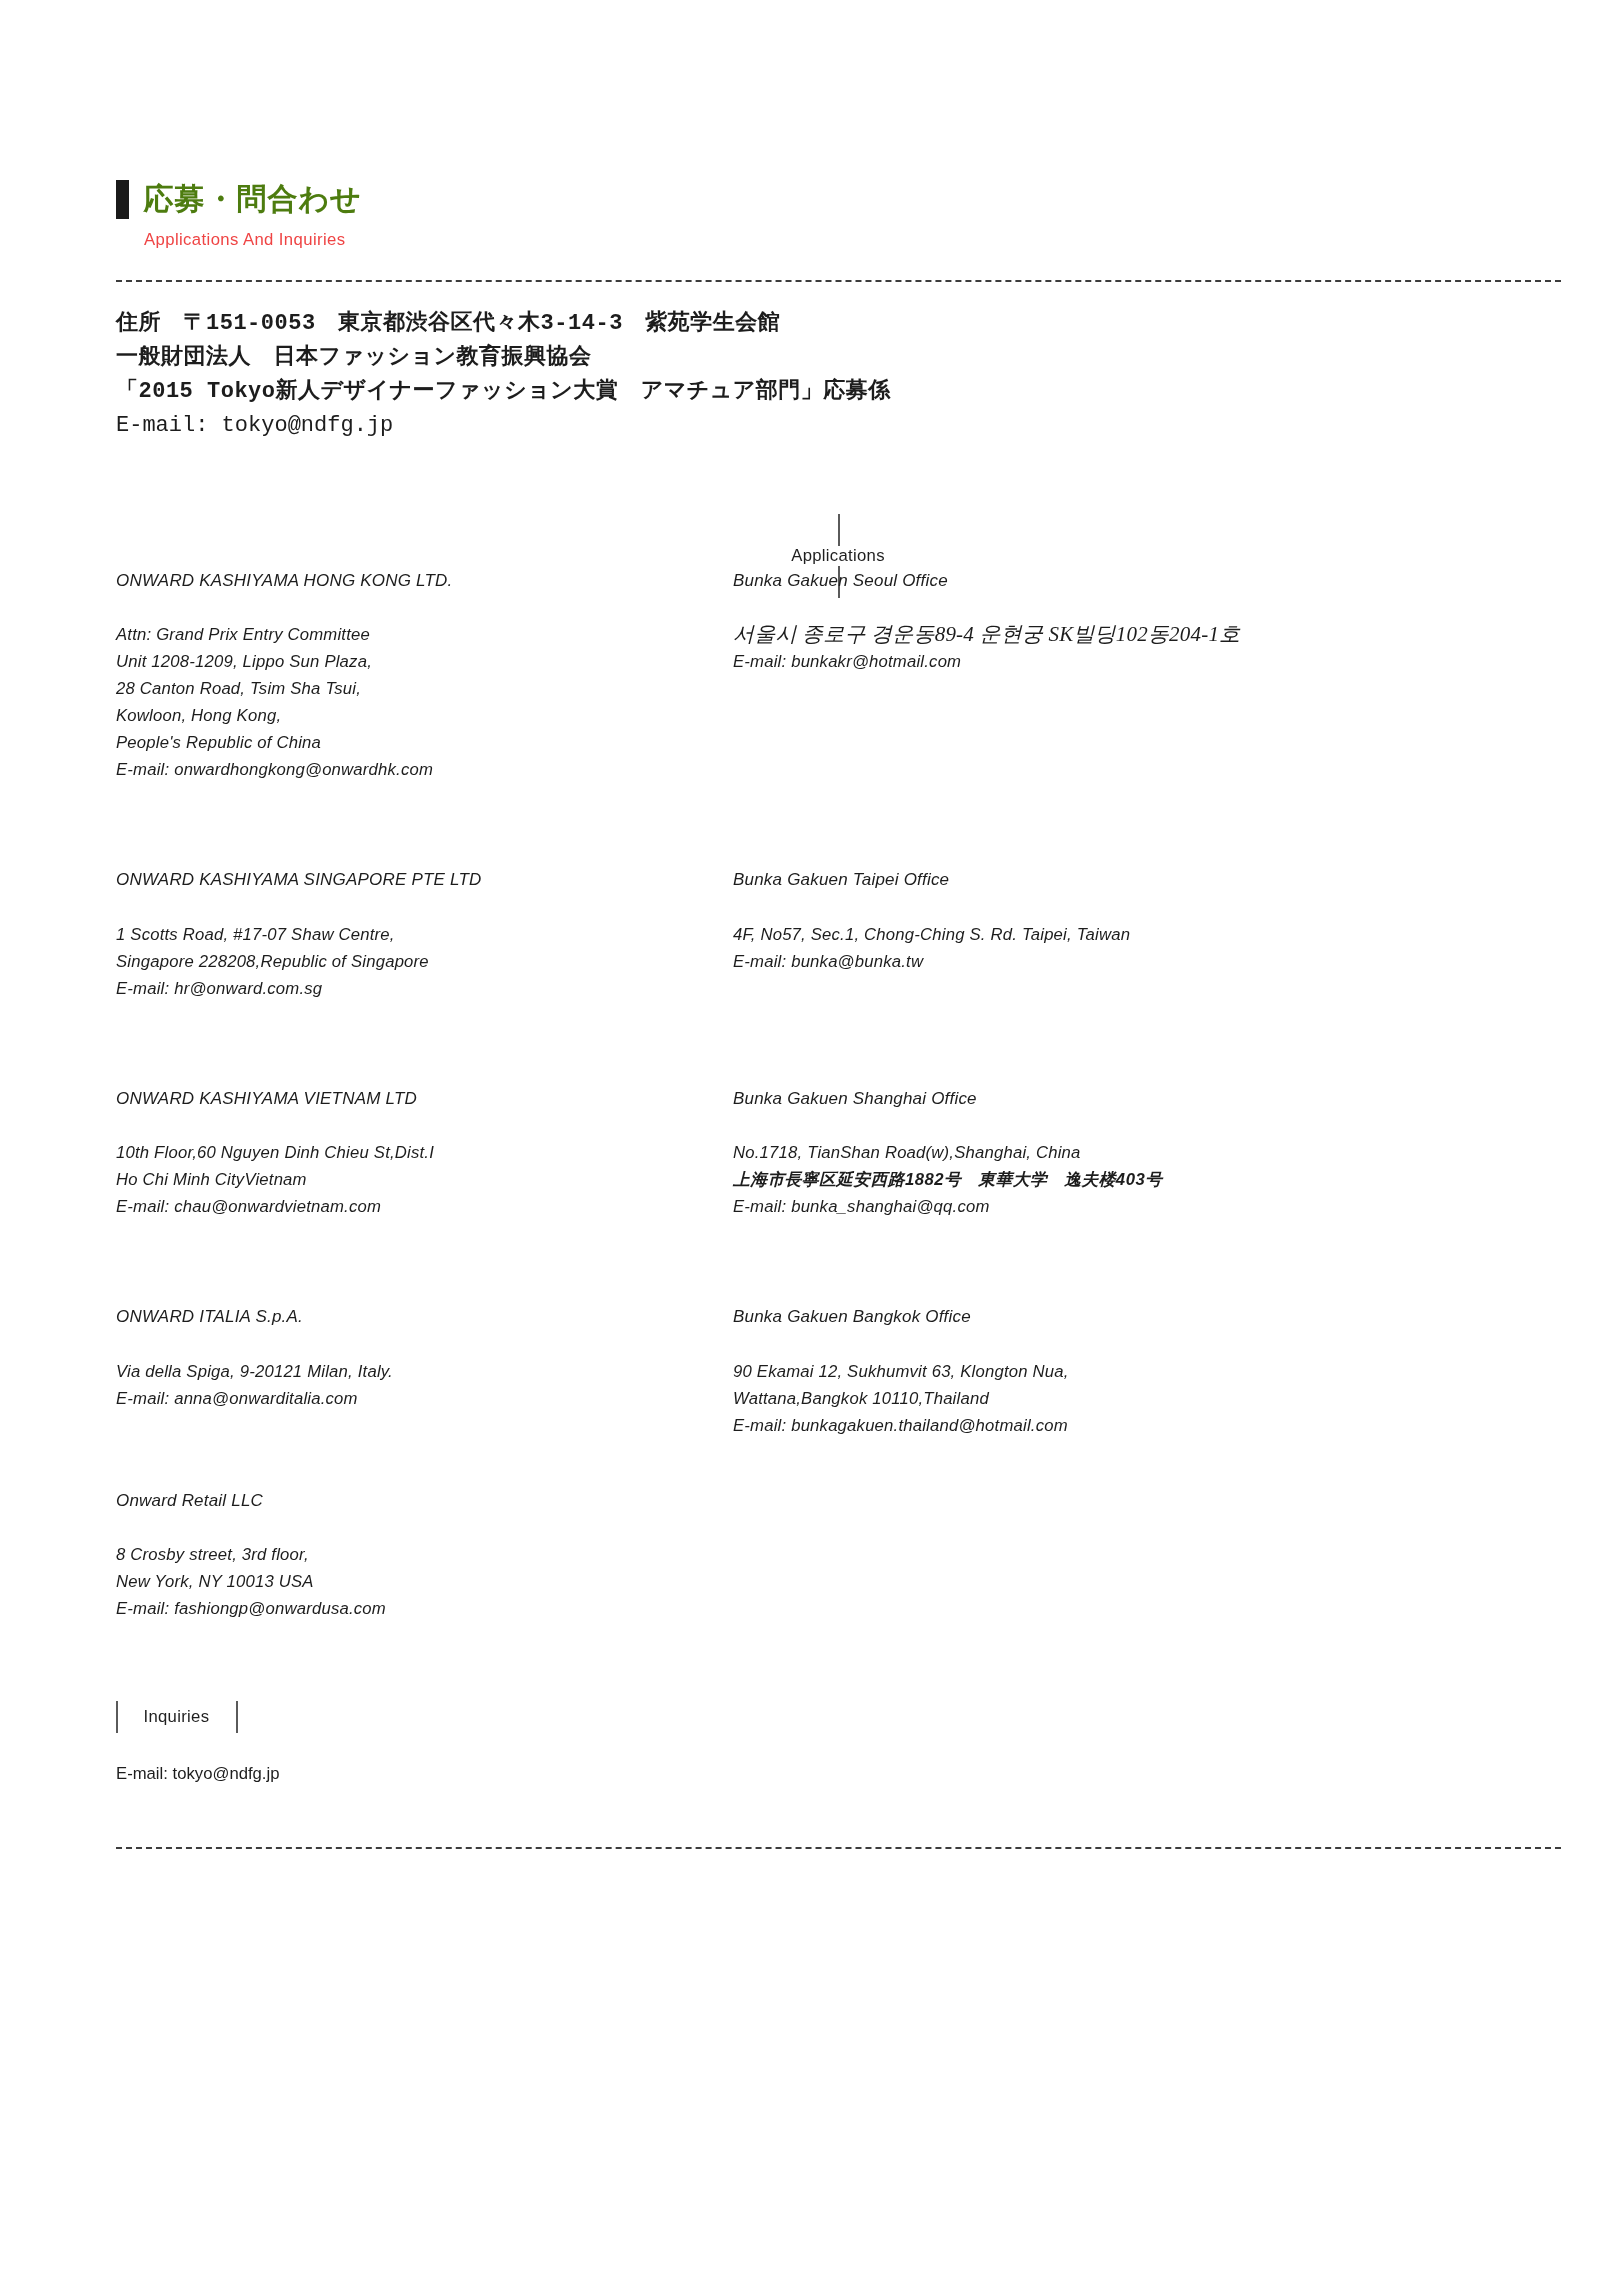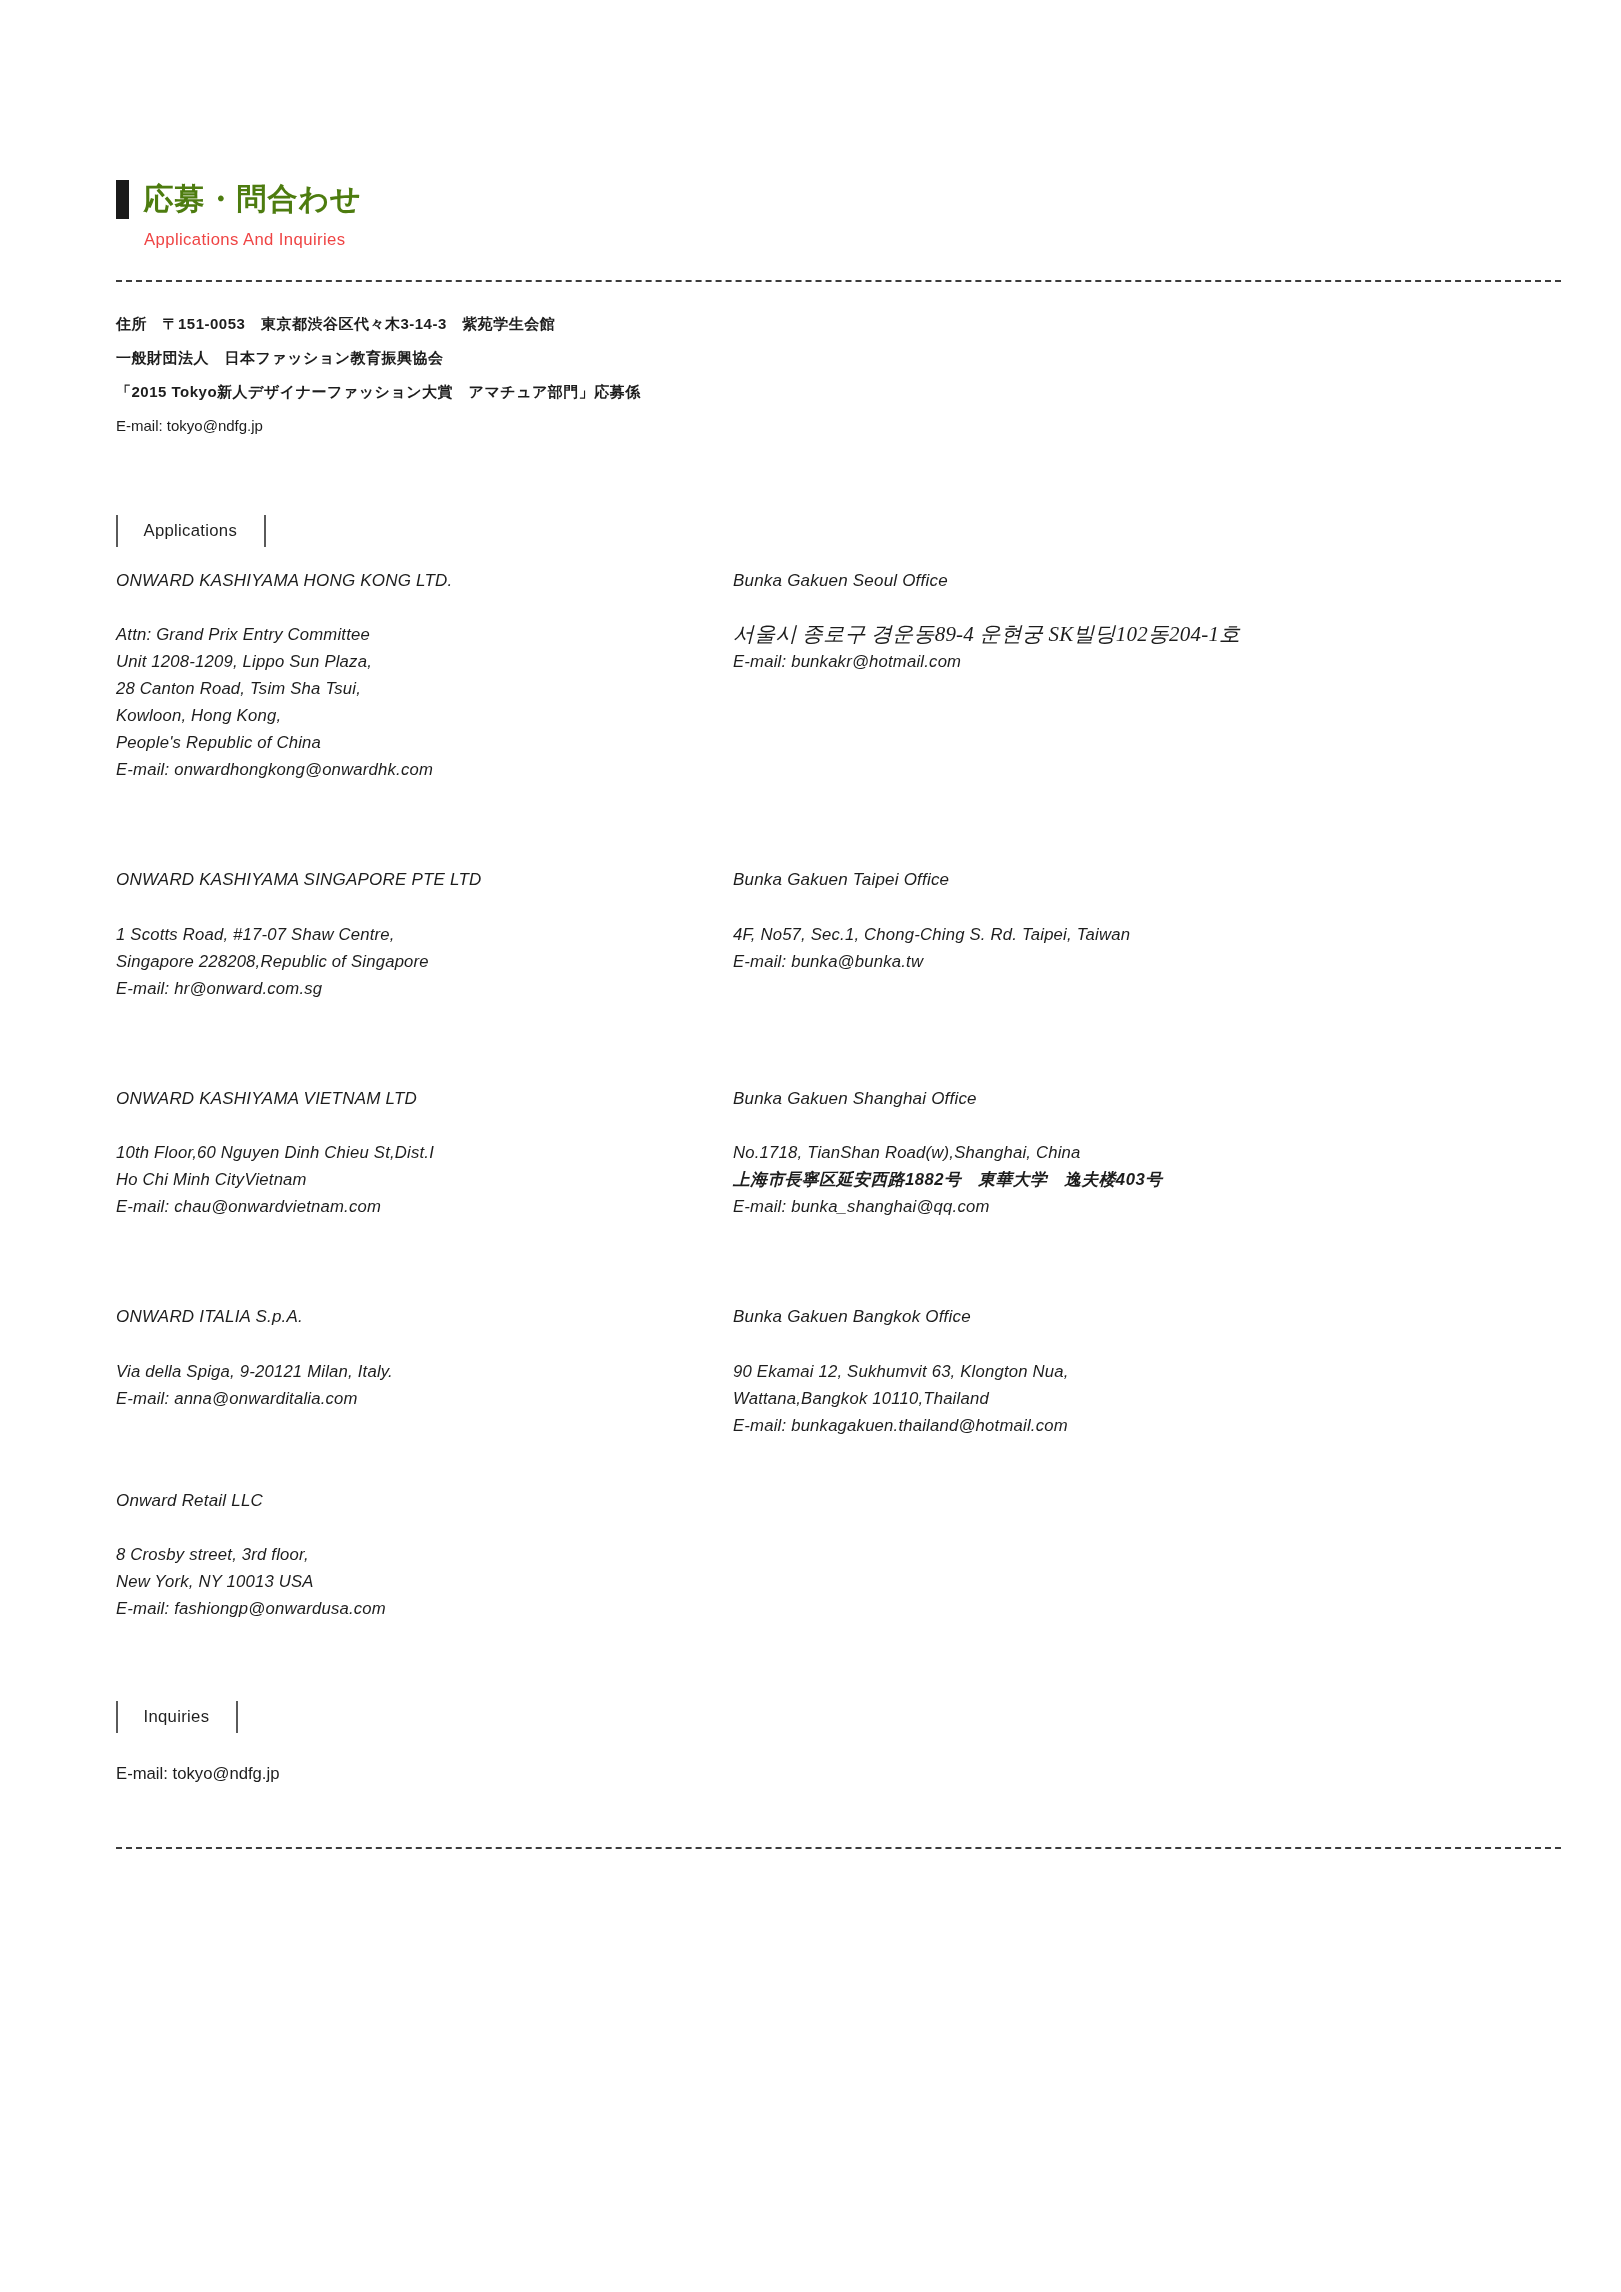--- a/index.html
+++ b/index.html
@@ -45,21 +45,22 @@
   }
   hr.dashed {
     border: none;
     border-top: 2px dashed #3c3c3c;
     margin: 30px 0 0 0;
     height: 0;
   }
   
   .address {
     margin-top: 25.5px;
-    font-size: 15px;
+    font-size: 22px;
+    font-family: Liberation Mono, monospace;
   }
   .address p {
     margin: 0;
     line-height: 34px;
   }
   .address p.jp {
     font-weight: 600;
     letter-spacing: 0.5px;
   }
   
@@ -73,21 +74,21 @@
   .label-tick {
     width: 2px;
     height: 32px;
     background: #5a5a5a;
     flex: none;
   }
   .label-text {
     padding: 0 26.5px 0 25.5px;
     letter-spacing: 0.3px;
   }
-  .apps-label { margin-top: 71px; }
+  .apps-label { margin-top: 71px; flex-direction: column; }
   
   .rows { margin-top: 20.6px; font-style: italic; }
   .row {
     display: grid;
     grid-template-columns: 617px 1fr;
     margin-bottom: 84px;
   }
   .row.tight { margin-bottom: 49px; }
   .row:last-child { margin-bottom: 0; }
   .entry-name {

